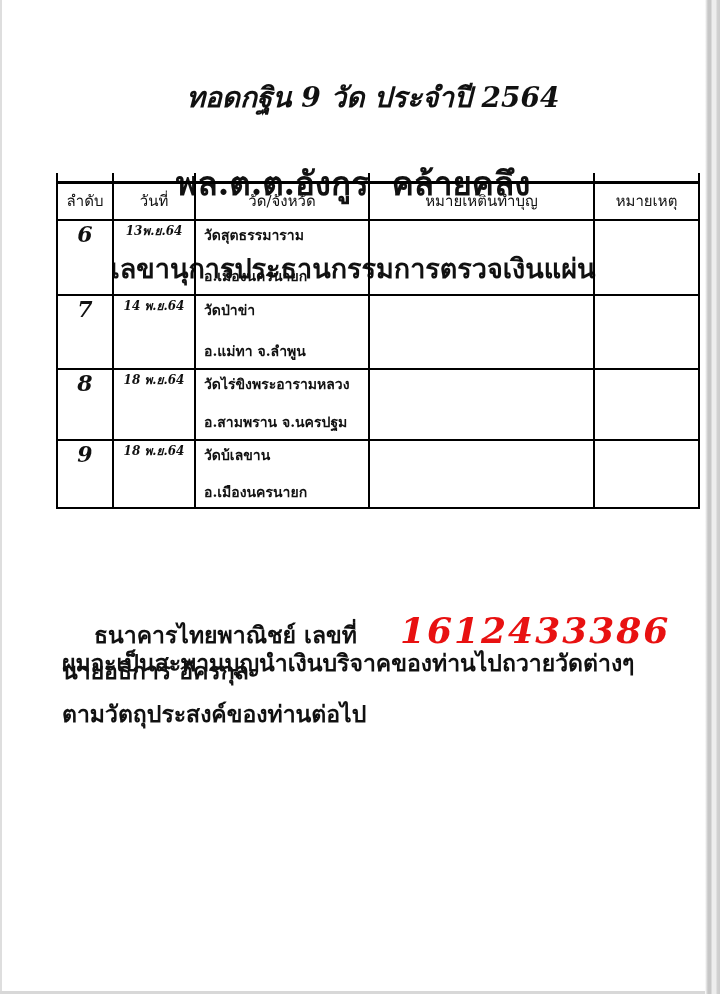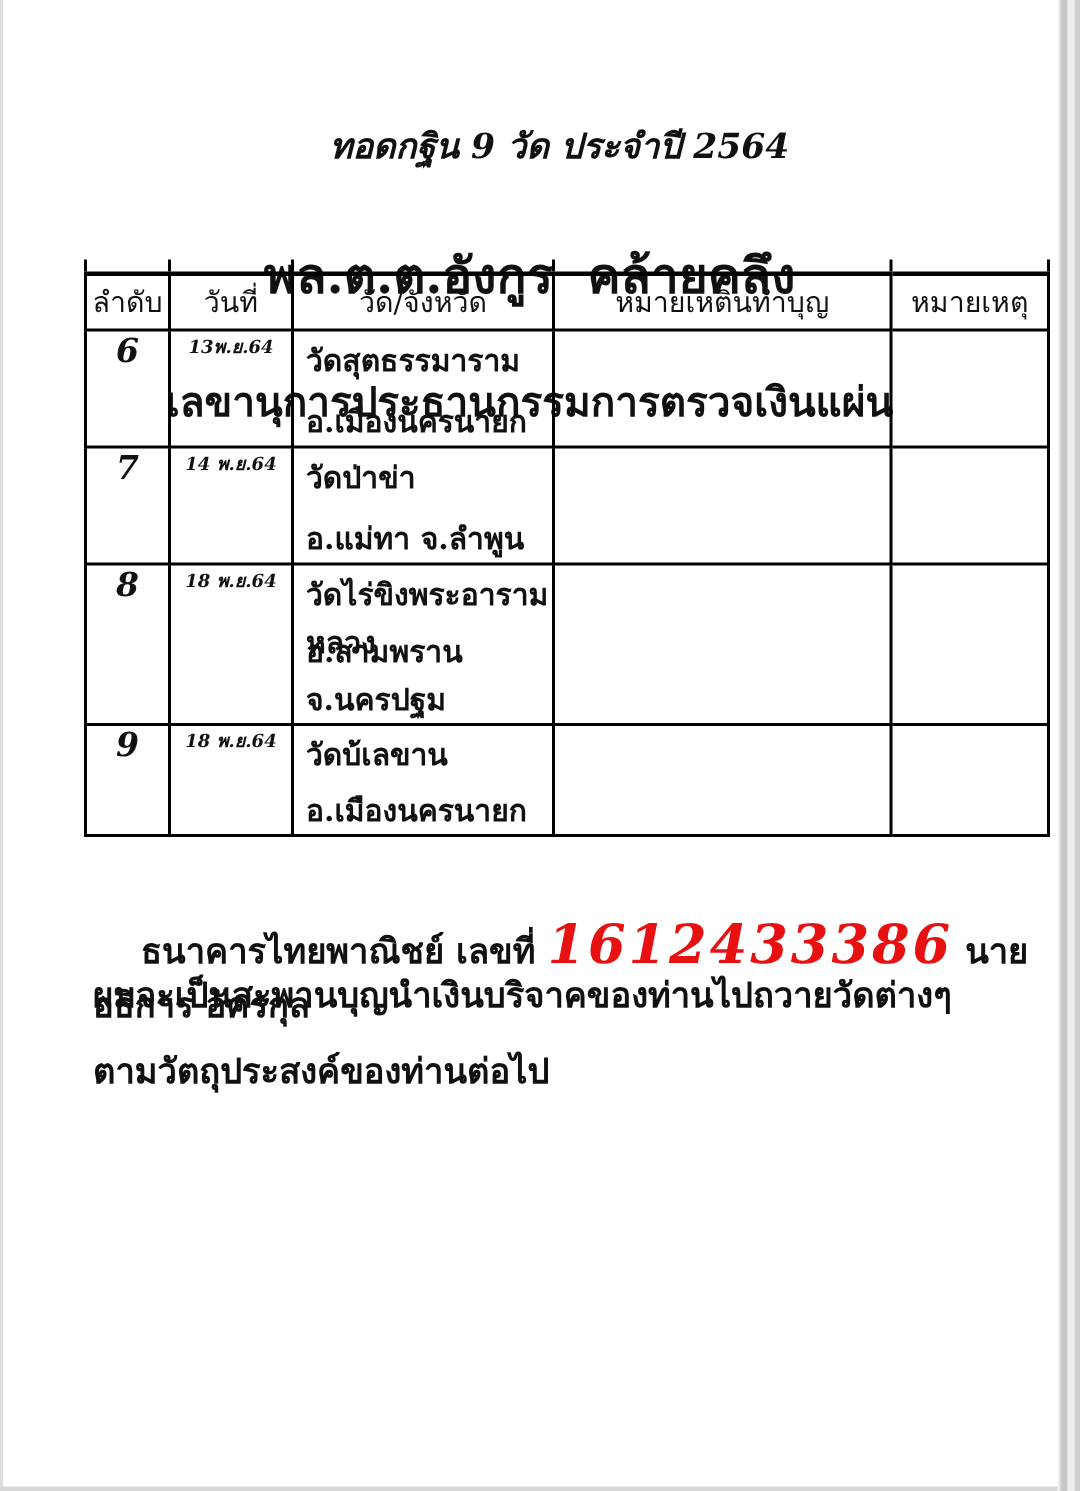--- a/index.html
+++ b/index.html
@@ -27,71 +27,72 @@
   .edge-bottom {
     position: absolute; bottom: 0; left: 0; width: 100%; height: 3px;
     background: #d8d8d8;
   }
 
   
   .title-block {
     position: absolute; top: 36px; left: 0; width: 706px;
     text-align: center; font-weight: bold; white-space: pre-wrap;
   }
-  .title-line1 { font-size: 23px; font-style: italic; line-height: 48px; padding-left: 40px; }
+  .title-line1 { font-size: 28px; font-style: italic; line-height: 48px; padding-left: 40px; }
   .title-line2 { font-size: 33px; line-height: 47px; }
   .title-line3 { font-size: 27px; line-height: 47px; }
 
   
   table.kathin {
     position: absolute; top: 173px; left: 56px;
     border-collapse: collapse; table-layout: fixed;
     width: 642px;
   }
   table.kathin td, table.kathin th {
     border: 2px solid #000000;
     padding: 0; margin: 0;
     overflow: hidden;
   }
   tr.sliver { height: 9px; }
   tr.sliver td { border-top: none; }
   tr.head { height: 38px; }
   tr.head th {
     border-top: 3px solid #000;
-    font-weight: normal; font-size: 19px;
+    font-weight: normal; font-size: 15px;
     text-align: center; vertical-align: middle;
     white-space: nowrap;
   }
   tr.datarow td { vertical-align: top; }
   td.cell-no {
     text-align: center; font-size: 22px;
     font-weight: bold; font-style: italic; padding-top: 6px;
   }
   td.cell-date {
     text-align: center; font-size: 12px;
     font-weight: bold; font-style: italic; padding-top: 9px;
     white-space: nowrap;
   }
-  td.cell-temple { font-size: 20px; font-weight: bold; }
+  td.cell-temple { font-size: 14px; font-weight: bold; }
   td.cell-temple .tline1 { height: 41px; padding: 3px 0 0 8px; }
   td.cell-temple .tline2 { padding: 0 0 0 8px; }
 
   
   .footer-line {
     position: absolute; left: 62px; width: 630px;
     font-size: 23px; font-weight: bold; white-space: pre-wrap;
   }
   .fl1 { top: 522px; }
   .fl2 { top: 582px; }
   .fl3 { top: 645px; }
   .fl4 { top: 696px; }
   .account-number {
     color: #e81111; font-size: 36px;
     font-weight: bold; font-style: italic;
     letter-spacing: 2px;
+    margin-left: 35px;
   }
 </style>
 </head>
 <body>
 
 <div id="page">
 
   <div class="title-block">
     <div class="title-line1">ทอดกฐิน 9 วัด ประจำปี 2564</div>
     <div class="title-line2">พล.ต.ต.อังกูร  คล้ายคลึง</div>

